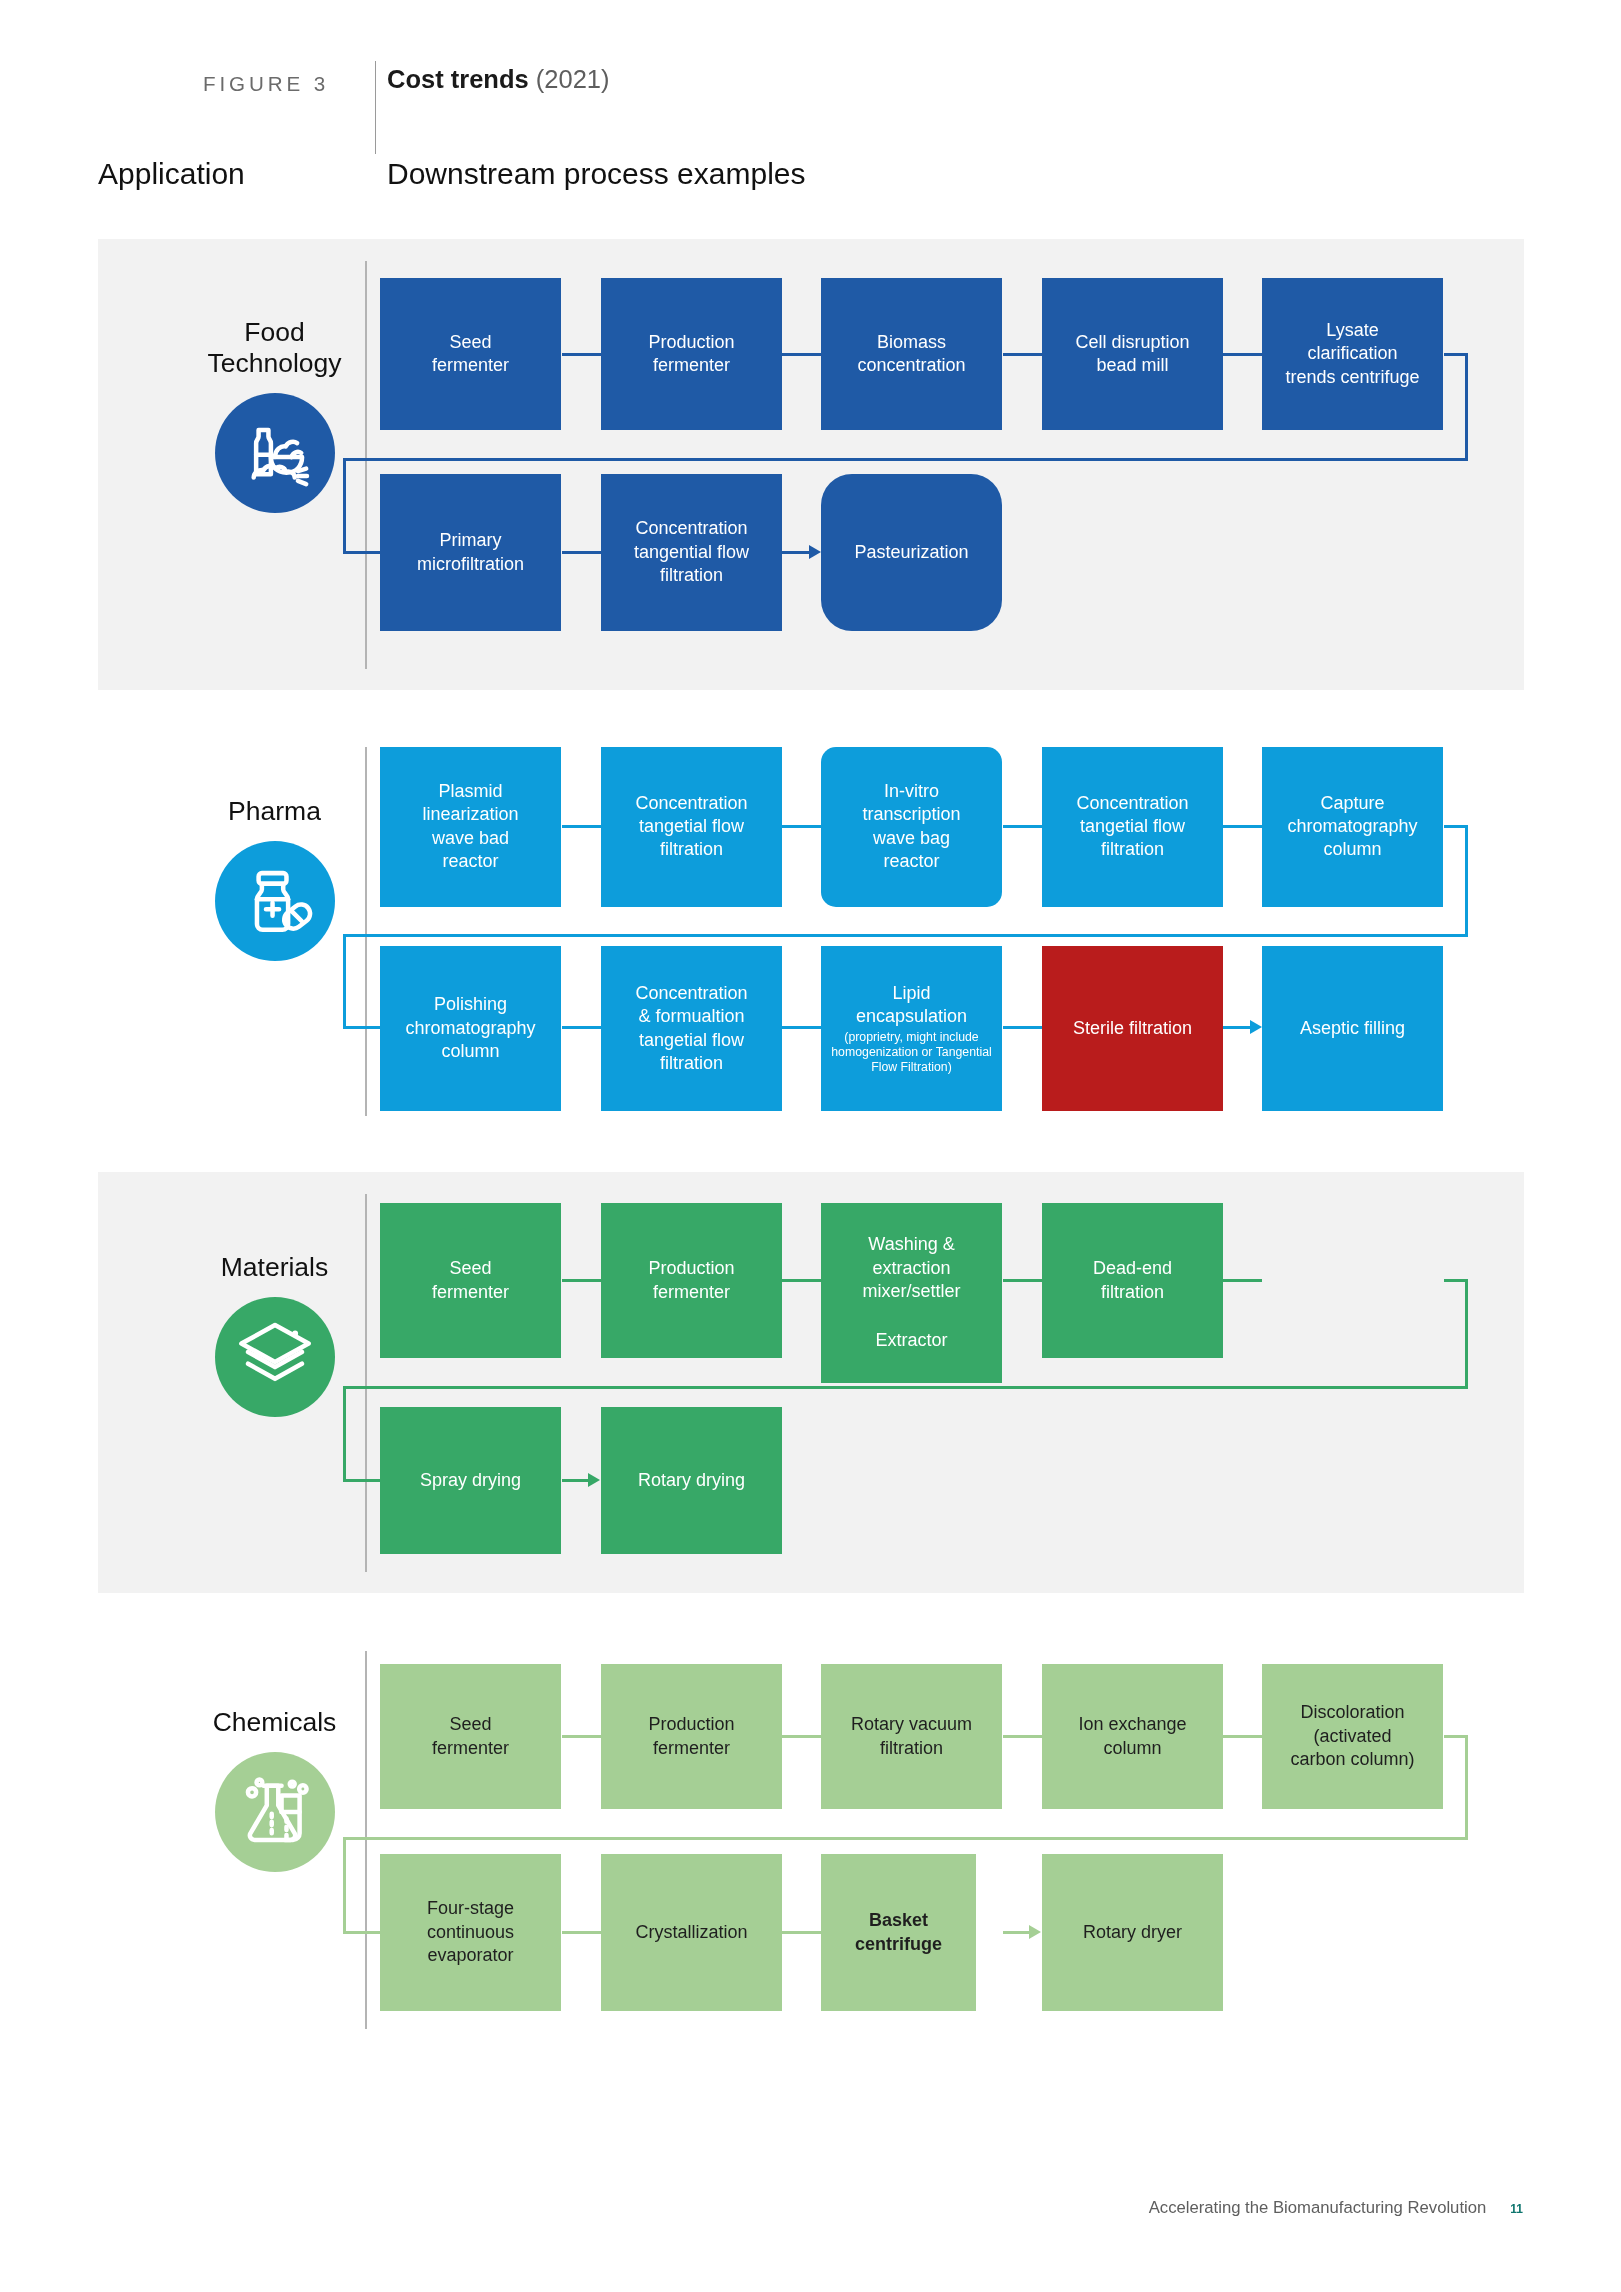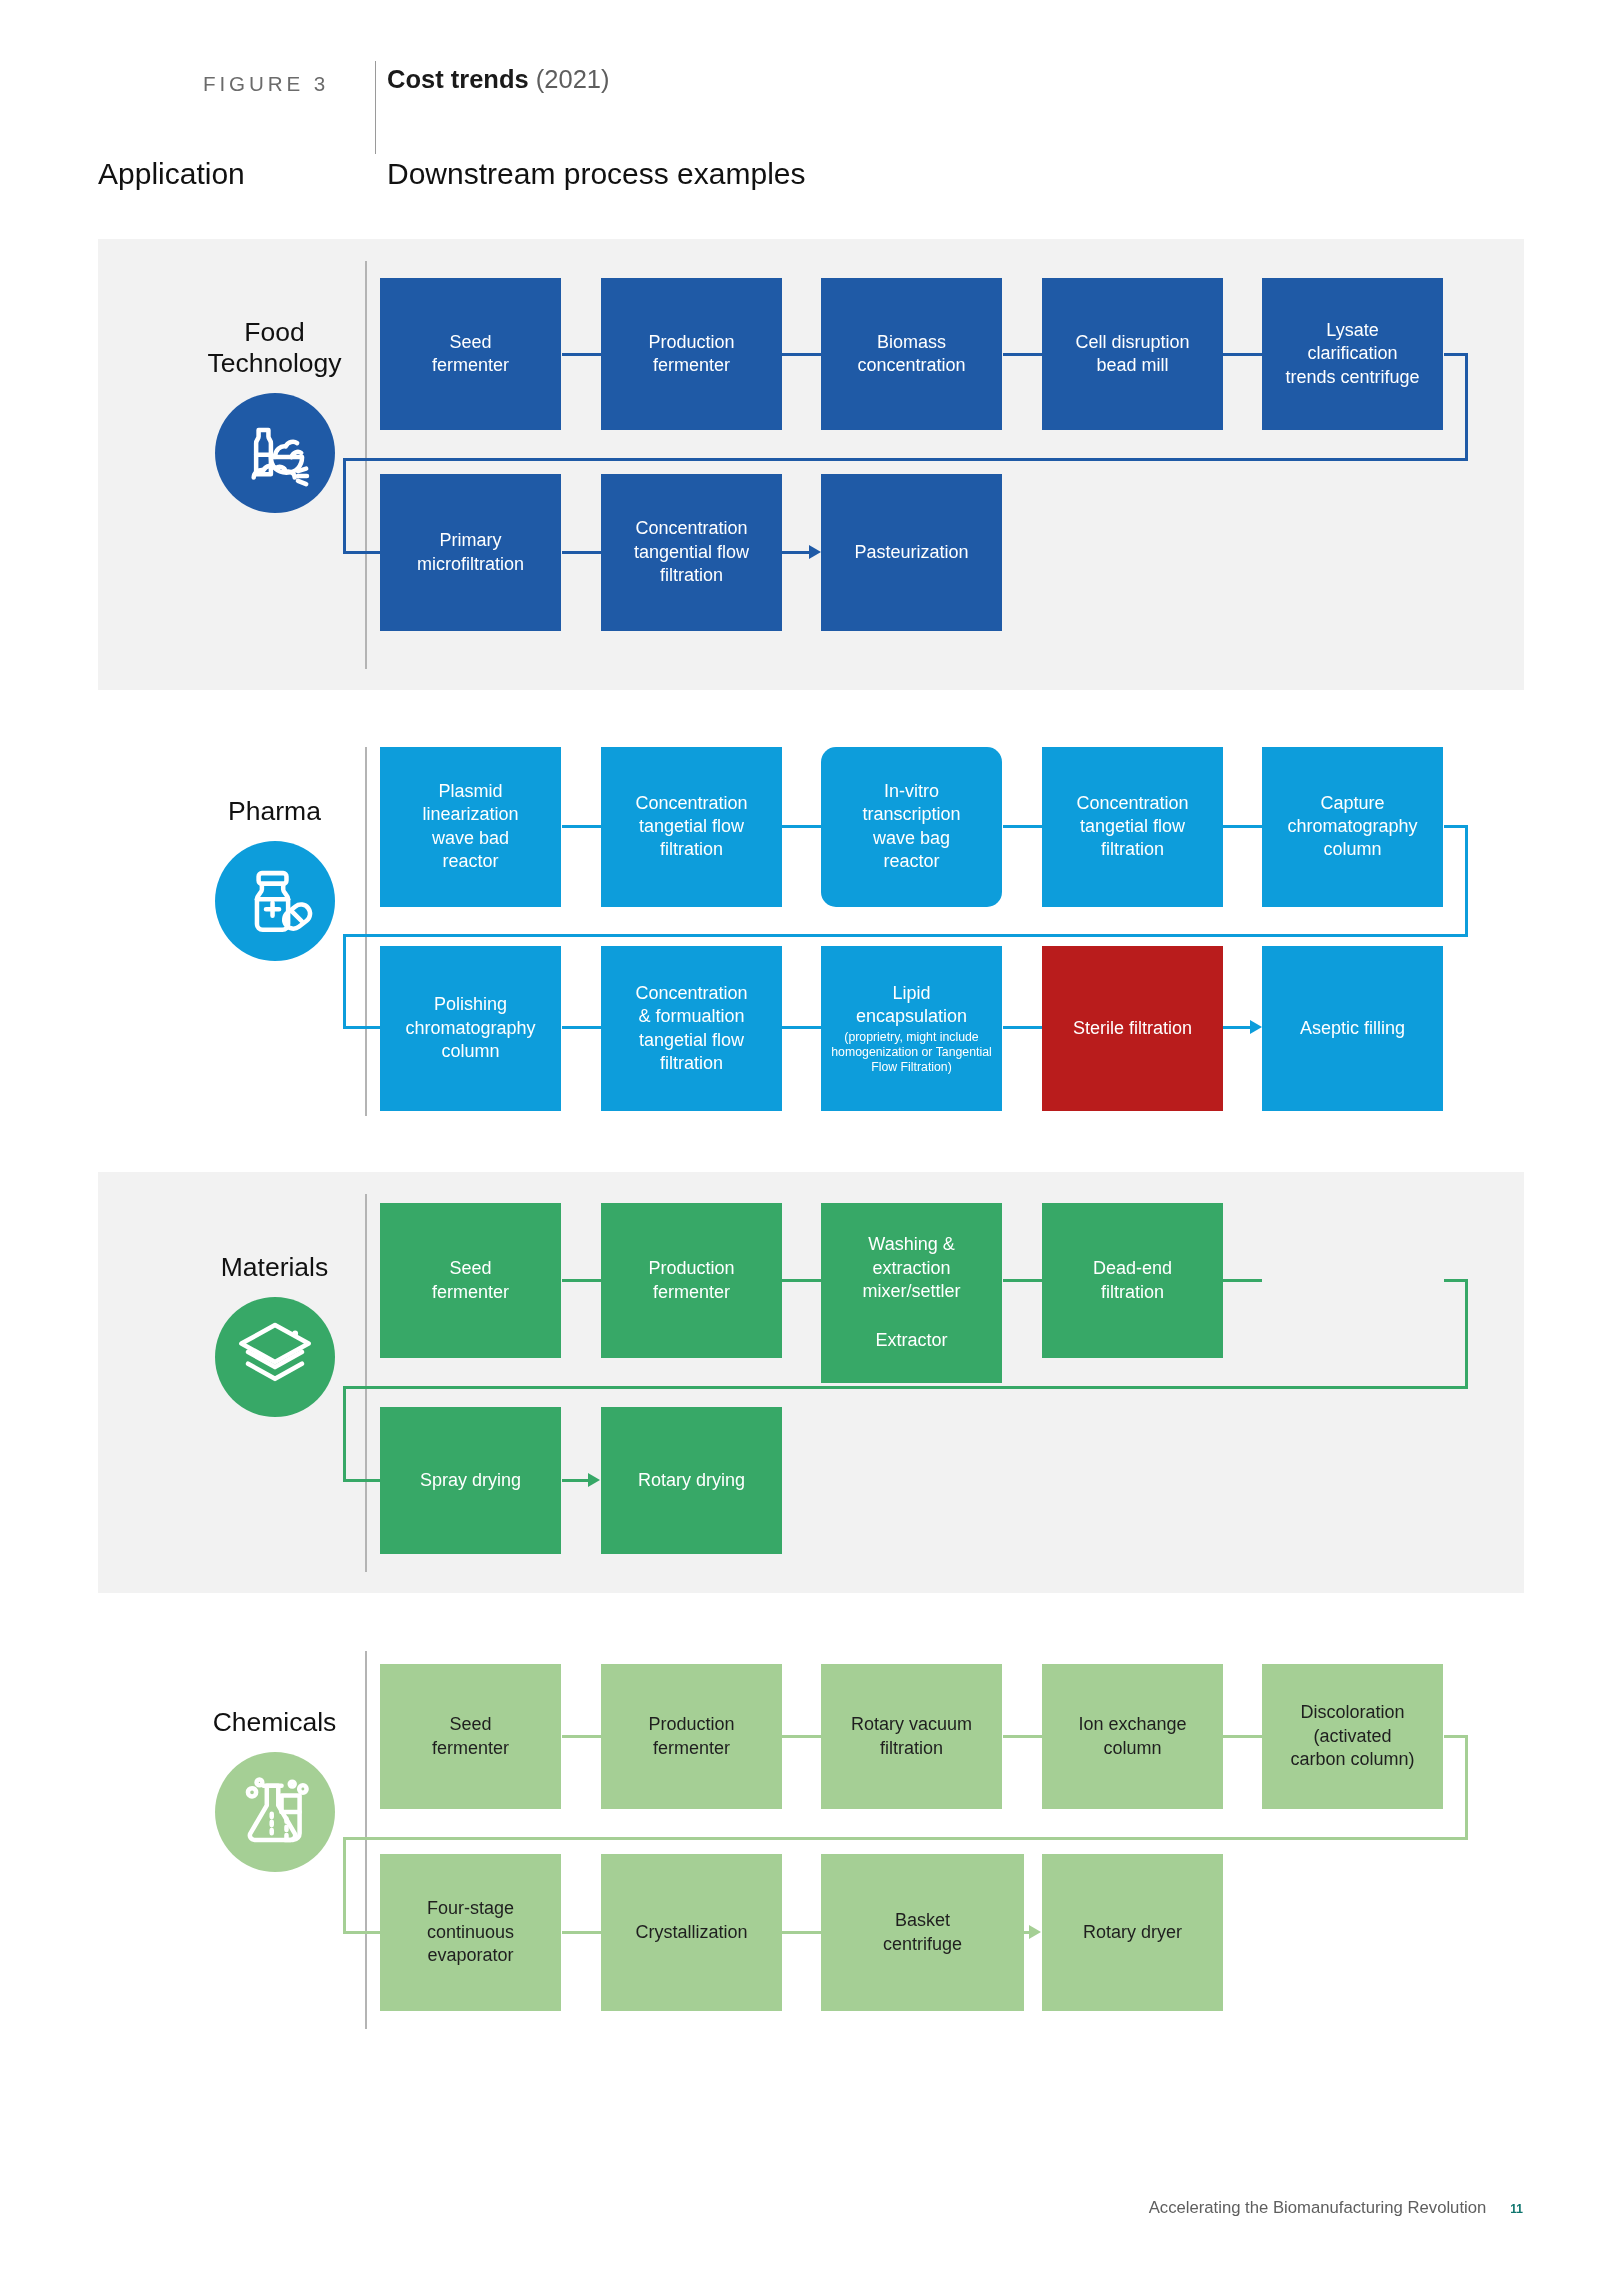--- a/index.html
+++ b/index.html
@@ -111,21 +111,21 @@
         <div class="seg" style="left: 245px; top: 312px; width: 37px; height: 2.9px; background: rgb(31, 90, 166);"></div>
         <div class="box" style="left: 282px; top: 235px; width: 181px; height: 157px; background: rgb(31, 90, 166); color: rgb(255, 255, 255);">
           <div>Primary</div>
           <div>microfiltration</div>
         </div>
         <div class="box" style="left: 503px; top: 235px; width: 181px; height: 157px; background: rgb(31, 90, 166); color: rgb(255, 255, 255);">
           <div>Concentration</div>
           <div>tangential flow</div>
           <div>filtration</div>
         </div>
-        <div class="box" style="left: 723px; top: 235px; width: 181px; height: 157px; background: rgb(31, 90, 166); color: rgb(255, 255, 255);">
+        <div class="box" style="left: 723px; top: 235px; width: 181px; height: 157px; background: rgb(31, 90, 166); color: rgb(255, 255, 255); border-radius: 31px;">
           <div>Pasteurization</div>
         </div>
         <div class="seg" style="left: 464px; top: 312px; width: 39px; height: 2.9px; background: rgb(31, 90, 166);"></div>
         <div class="seg" style="left: 684px; top: 312px; width: 26.5px; height: 2.9px; background: rgb(31, 90, 166);"></div>
         <div class="arrow" style="left: 711px; top: 306px; border-width: 7.8px 0px 7.8px 12.7px; border-color: transparent transparent transparent rgb(31, 90, 166);"></div>
       </div>
       <div class="band" style="top: 725px; height: 412px;">
         <div class="divider" style="left: 267px; top: 21.6px; height: 369px;"></div>
         <div class="app-cell" style="top: 71px;">
           <div class="app-name"><span>Pharma</span></div>
@@ -303,21 +303,21 @@
         <div class="seg" style="left: 245px; top: 208px; width: 2.9px; height: 96px; background: rgb(165, 207, 149);"></div>
         <div class="seg" style="left: 245px; top: 302px; width: 37px; height: 2.9px; background: rgb(165, 207, 149);"></div>
         <div class="box dark" style="left: 282px; top: 225px; width: 181px; height: 157px; background: rgb(165, 207, 149); color: rgb(31, 31, 31);">
           <div>Four-stage</div>
           <div>continuous</div>
           <div>evaporator</div>
         </div>
         <div class="box dark" style="left: 503px; top: 225px; width: 181px; height: 157px; background: rgb(165, 207, 149); color: rgb(31, 31, 31);">
           <div>Crystallization</div>
         </div>
-        <div class="box dark" style="left: 723px; top: 225px; width: 203px; height: 157px; background: rgb(165, 207, 149); color: rgb(31, 31, 31);">
+        <div class="box dark" style="left: 723px; top: 225px; width: 155px; height: 157px; background: rgb(165, 207, 149); color: rgb(31, 31, 31); font-weight: bold;">
           <div>Basket</div>
           <div>centrifuge</div>
         </div>
         <div class="box dark" style="left: 944px; top: 225px; width: 181px; height: 157px; background: rgb(165, 207, 149); color: rgb(31, 31, 31);">
           <div>Rotary dryer</div>
         </div>
         <div class="seg" style="left: 464px; top: 302px; width: 39px; height: 2.9px; background: rgb(165, 207, 149);"></div>
         <div class="seg" style="left: 684px; top: 302px; width: 39px; height: 2.9px; background: rgb(165, 207, 149);"></div>
         <div class="seg" style="left: 905px; top: 302px; width: 26.5px; height: 2.9px; background: rgb(165, 207, 149);"></div>
         <div class="arrow" style="left: 931px; top: 296px; border-width: 7.8px 0px 7.8px 12.7px; border-color: transparent transparent transparent rgb(165, 207, 149);"></div>

